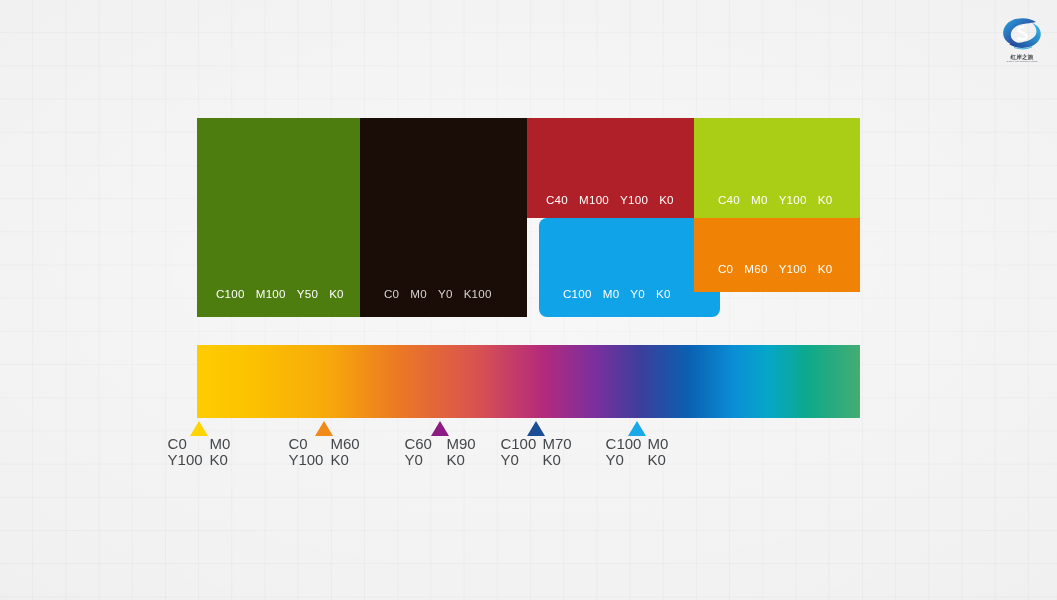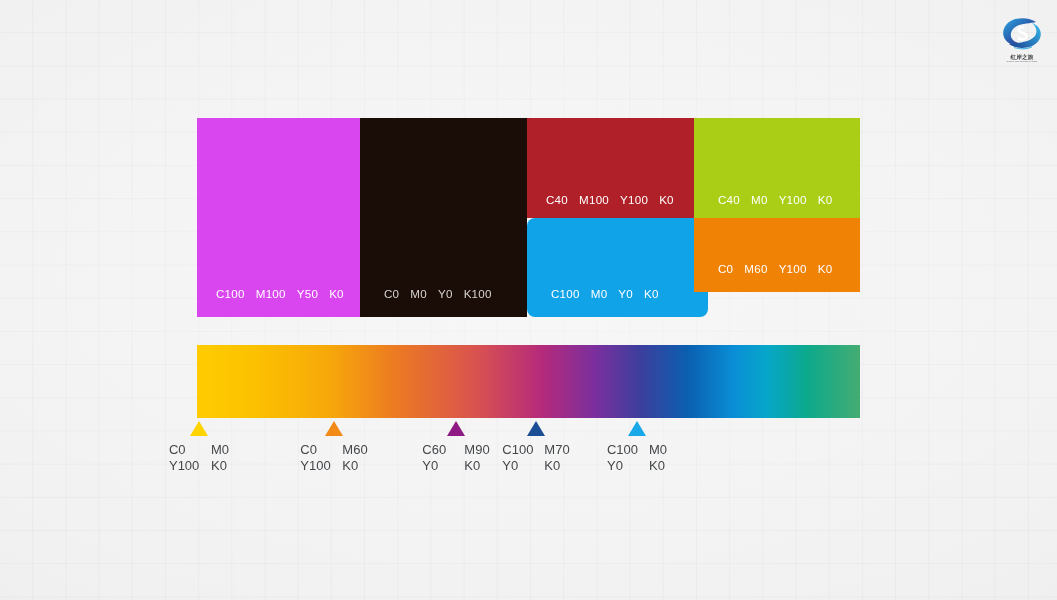--- a/index.html
+++ b/index.html
@@ -96,21 +96,21 @@
     letter-spacing: 0.25px;
     color: #ffffff;
     white-space: nowrap;
   }
   .swatch-label .chan { margin-right: 11px; text-align: right; }
   .swatch-label .chan:last-child { margin-right: 0; }
 
   #swatch-navy   { left: 0px;   top: 0px;   width: 163px; height: 199px; }
   #swatch-black  { left: 163px; top: 0px;   width: 167px; height: 199px; padding-left: 36px; }
   #swatch-red    { left: 330px; top: 0px;   width: 167px; height: 100px; }
-  #swatch-cyan   { left: 330px; top: 100px; width: 181px; height: 99px; border-radius: 8px;  }
+  #swatch-cyan   { left: 342px; top: 100px; width: 181px; height: 99px; border-radius: 8px;  }
   #swatch-green  { left: 497px; top: 0px;   width: 166px; height: 100px; }
   #swatch-orange { left: 497px; top: 100px; width: 166px; height: 74px;  }
 
   #swatch-red .swatch-label,
   #swatch-green .swatch-label { bottom: 12px; }
   #swatch-black .swatch-label { left: 24px; }
   #swatch-cyan .swatch-label  { left: 24px; }
   #swatch-orange .swatch-label { left: 24px; }
   #swatch-green .swatch-label { left: 24px; }
 
@@ -144,22 +144,22 @@
   }
   .marker-triangle {
     width: 0;
     height: 0;
     margin: 0 auto;
     border-left: 9px solid transparent;
     border-right: 9px solid transparent;
     border-bottom: 15px solid #000;
   }
   .marker-label {
-    margin-top: 6px;
-    font-size: 13px;
+    margin-top: 0;
+    font-size: 15px;
     line-height: 15.5px;
     color: #44474a;
     white-space: nowrap;
     display: inline-block;
     text-align: left;
   }
   .marker-label .lrow { display: block; }
   .marker-label .c1 {
     display: inline-block;
     min-width: 42px;
@@ -190,21 +190,21 @@
     <path d="M50 24 C44 24 40 28 41 33 C42 38 50 39 54 41 C58 43 58 47 54 48
              C50 49 45 47 43 45 L41 50 C45 53 53 54 58 51 C63 48 63 41 58 38
              C54 35 47 35 46 32 C45 29 49 28 53 29 L55 25 Z" fill="#ffffff"></path>
     <path d="M34 66 C46 70 60 69 70 64 L70 67 C59 72 45 72 34 68 Z" fill="#2aa7e0" opacity="0.8"></path>
   </svg>
   <span class="logo-wordmark">红岸之旅</span>
   <span class="logo-subline">Culture and Tourism of China</span>
 </div>
 
 <div id="swatch-grid">
-  <div class="swatch" id="swatch-navy" style="background-color: #d946ef;">
+  <div class="swatch" id="swatch-navy" style="background-color: #4d7c0f;">
     <span class="swatch-label" style="color: rgb(255, 255, 255);">
       <span class="chan">C100</span><span class="chan">M100</span><span class="chan">Y50</span><span class="chan">K0</span>
     </span>
   </div>
   <div class="swatch" id="swatch-black" style="background-color: rgb(26, 13, 7);">
     <span class="swatch-label" style="color: rgb(216, 212, 210);">
       <span class="chan">C0</span><span class="chan">M0</span><span class="chan">Y0</span><span class="chan">K100</span>
     </span>
   </div>
   <div class="swatch" id="swatch-red" style="background-color: rgb(176, 32, 40);">
@@ -226,19 +226,19 @@
     <span class="swatch-label" style="color: rgb(255, 255, 255);">
       <span class="chan">C0</span><span class="chan">M60</span><span class="chan">Y100</span><span class="chan">K0</span>
     </span>
   </div>
 </div>
 
 <div id="gradient-bar" style="background: linear-gradient(to right, rgb(255, 204, 0) 0%, rgb(252, 194, 0) 8%, rgb(247, 168, 10) 20%, rgb(236, 122, 34) 30%, rgb(217, 83, 79) 42%, rgb(181, 42, 122) 52%, rgb(123, 47, 158) 60%, rgb(59, 63, 156) 67%, rgb(11, 95, 176) 74%, rgb(10, 142, 214) 81%, rgb(6, 166, 201) 86%, rgb(12, 169, 140) 92%, rgb(69, 172, 114) 100%);"></div>
 
 <div id="marker-row">
     <div class="marker" style="left: 199px;"><div class="marker-triangle" style="border-bottom-color: rgb(255, 212, 0);"></div><div class="marker-label"><span class="lrow"><span class="c1">C0</span><span>M0</span></span><span class="lrow"><span class="c1">Y100</span><span>K0</span></span></div></div>
-    <div class="marker" style="left: 334px;"><div class="marker-triangle" style="border-bottom-color: rgb(241, 138, 22);"></div><div class="marker-label"><span class="lrow"><span class="c1">C0</span><span>M60</span></span><span class="lrow"><span class="c1">Y100</span><span>K0</span></span></div></div>
-    <div class="marker" style="left: 456px;"><div class="marker-triangle" style="border-bottom-color: rgb(142, 27, 132);"></div><div class="marker-label"><span class="lrow"><span class="c1">C60</span><span>M90</span></span><span class="lrow"><span class="c1">Y0</span><span>K0</span></span></div></div>
+    <div class="marker" style="left: 324px;"><div class="marker-triangle" style="border-bottom-color: rgb(241, 138, 22);"></div><div class="marker-label"><span class="lrow"><span class="c1">C0</span><span>M60</span></span><span class="lrow"><span class="c1">Y100</span><span>K0</span></span></div></div>
+    <div class="marker" style="left: 440px;"><div class="marker-triangle" style="border-bottom-color: rgb(142, 27, 132);"></div><div class="marker-label"><span class="lrow"><span class="c1">C60</span><span>M90</span></span><span class="lrow"><span class="c1">Y0</span><span>K0</span></span></div></div>
     <div class="marker" style="left: 536px;"><div class="marker-triangle" style="border-bottom-color: rgb(27, 79, 149);"></div><div class="marker-label"><span class="lrow"><span class="c1">C100</span><span>M70</span></span><span class="lrow"><span class="c1">Y0</span><span>K0</span></span></div></div>
     <div class="marker" style="left: 637px;"><div class="marker-triangle" style="border-bottom-color: rgb(25, 168, 232);"></div><div class="marker-label"><span class="lrow"><span class="c1">C100</span><span>M0</span></span><span class="lrow"><span class="c1">Y0</span><span>K0</span></span></div></div>
   </div>
 
 <div id="page-vignette"></div>
 
 </body></html>

